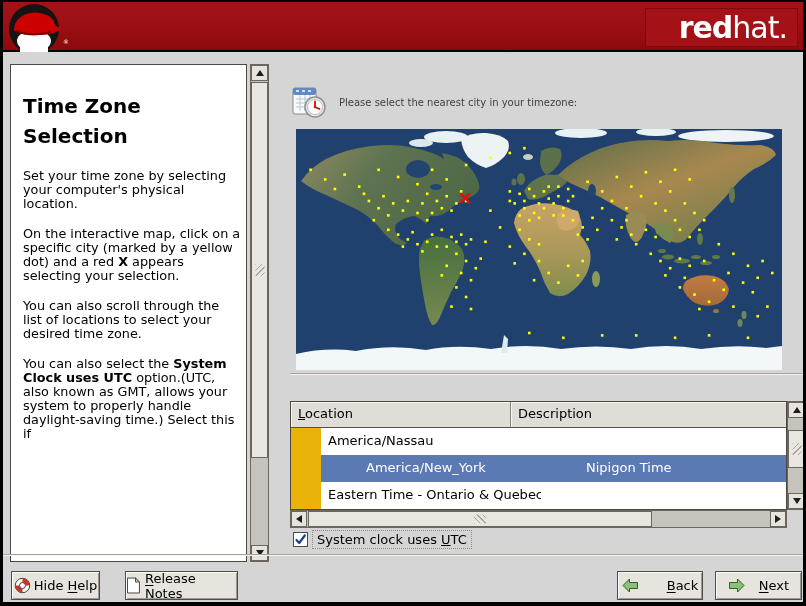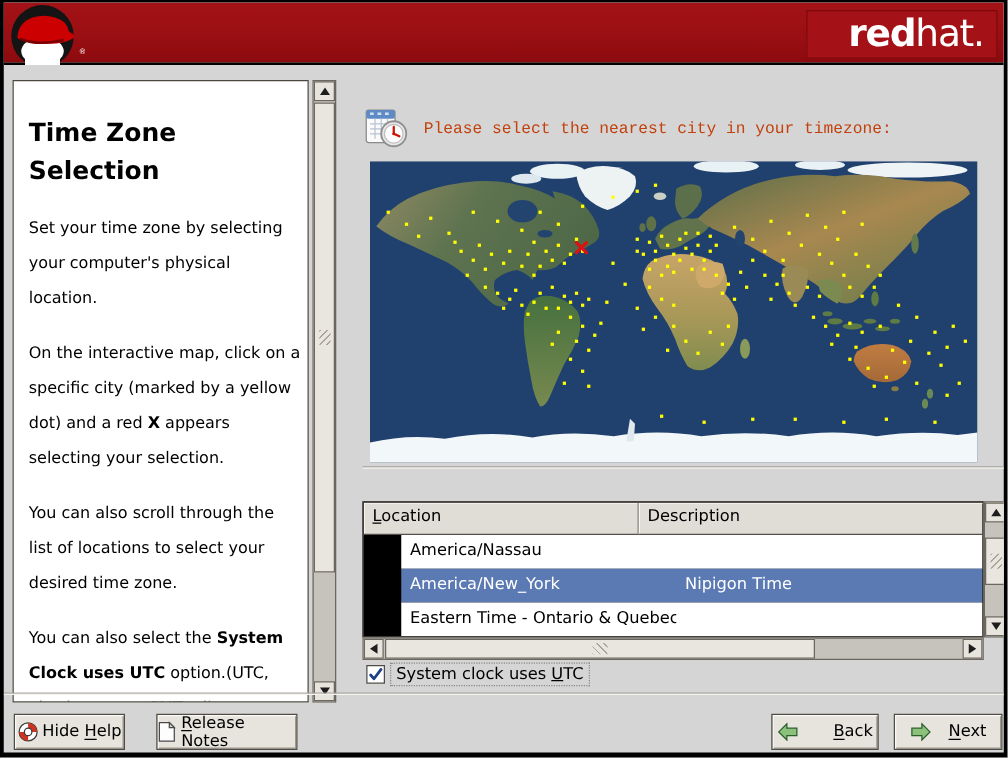--- a/index.html
+++ b/index.html
@@ -31,21 +31,21 @@
   .brand-text .l { font-weight:normal; }
 
   
   .help-panel {
     position:absolute; left:7px; top:62px; width:237px; height:498px;
     background:#fff; border:1px solid #4c4841; overflow:hidden;
     padding:26px 4px 12px 12px; color:#000;
   }
   .help-title { font-size:20px; font-weight:bold; line-height:1.5; max-width:165px; }
   .help-paras { margin-top:18px; }
-  .help-para { font-size:12.8px; line-height:28px; margin-bottom:16px; }
+  .help-para { font-size:12.8px; line-height:14px; margin-bottom:16px; }
   .help-para b { font-weight:bold; }
 
   
   .sb-v { position:absolute; width:19px; background:#c6c3bc; border:1px solid #6b675f; }
   .sb-btn {
     position:absolute; left:0; width:17px; height:16px; background:#e7e4dd;
     border:1px solid #6b675f; display:flex; align-items:center; justify-content:center;
   }
   .sb-btn.top { top:0; } .sb-btn.bottom { bottom:0; }
   .tri-up { width:0;height:0;border-left:4px solid transparent;border-right:4px solid transparent;border-bottom:6px solid #1d1d1d; }
@@ -62,43 +62,43 @@
   }
   .sb-h { position:absolute; height:18px; background:#c6c3bc; border:1px solid #6b675f; }
   .sb-h .sb-btn { top:0; height:16px; width:16px; }
   .sb-btn.left { left:0; } .sb-btn.right { right:0; left:auto; }
   .sb-h .sb-thumb { top:0; height:16px; }
   .sb-h .sb-thumb::after { width:12px; height:9px;
     background:repeating-linear-gradient(45deg,#a9a59d 0 1px,transparent 1px 4px); }
 
   
   .prompt-row { position:absolute; left:288px; top:83px; display:flex; align-items:center; gap:12px; }
-  .prompt-text { font-size:13px; color:#c2410c;font-family:Liberation Mono, monospace; }
+  .prompt-text { font-size:10px; color:#404040; }
 
   .map-wrap { position:absolute; left:293px; top:127px; width:486px; height:241px; }
   .map-wrap svg { display:block; }
 
   .sep { position:absolute; height:2px; border-top:1px solid #a7a39b; border-bottom:1px solid #f3f2ee; }
   .sep.map-sep { left:287px; top:371px; width:515px; }
   .sep.footer-sep { left:0; top:552px; width:806px; }
 
   
   .tz-table {
     position:absolute; left:287px; top:399px; width:497px; height:109px;
-    border:1px solid #4c4841; background:#000000; overflow:hidden;
+    border:1px solid #4c4841; background:#eab308; overflow:hidden;
   }
   .thead { display:grid; grid-template-columns:220px 1fr; height:26px; }
   .th {
     background:#e0ddd6; border-right:1px solid #8a867e; border-bottom:1px solid #55514a;
     box-shadow:inset 1px 1px 0 #f7f5f1; font-size:13px; color:#000;
     padding:4px 7px; white-space:nowrap; overflow:hidden;
   }
   .th:last-child { border-right:none; }
   .trow { display:grid; grid-template-columns:220px 1fr; height:27px; background:#fff;margin-left:30px; }
-  .trow.selected { background:var(--selection-blue); color:#fff; }
+  .trow.selected { background:var(--selection-blue); color:#fff;padding-left:38px; }
   .tcell { font-size:13px; padding:5px 7px; white-space:nowrap; overflow:hidden; }
 
   .tz-vscroll { left:784px; top:399px; height:109px; }
   .tz-hscroll { left:287px; top:508px; width:497px; }
   .help-scroll { left:247px; top:62px; height:498px; }
 
   
   .utc-row { position:absolute; left:290px; top:528px; display:flex; align-items:center; }
   .checkbox {
     width:15px; height:15px; background:#fff; border:1px solid #4f4b45;

